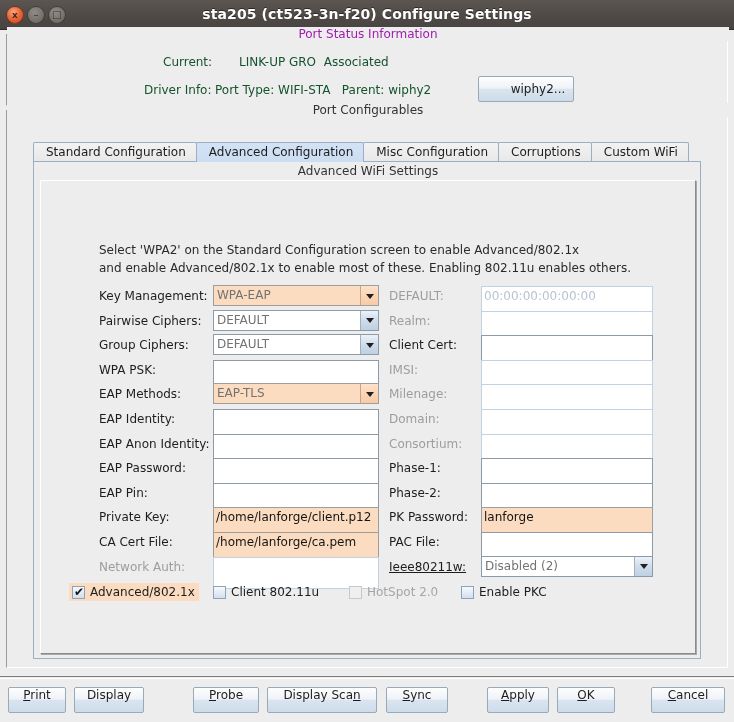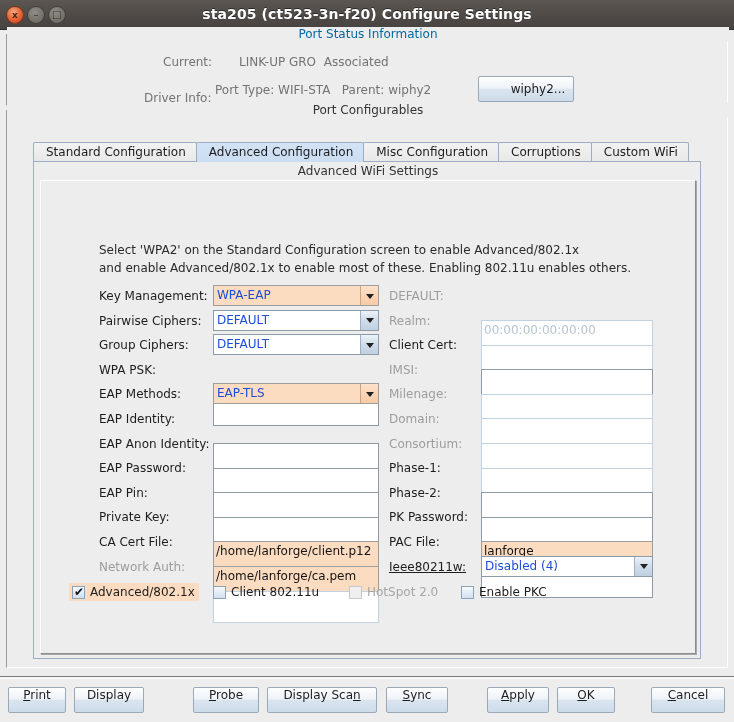--- a/index.html
+++ b/index.html
@@ -41,23 +41,23 @@
   .etched {
     border: 1px solid #9a9a9a;
     border-right-color: #ffffff; border-bottom-color: #ffffff;
     background: #ededed;
   }
 
   
   #status-panel { position: absolute; left: 6px; top: 34px; width: 722px; height: 72px; }
   #status-title {
     position: absolute; left: 0; top: -8px; width: 722px; text-align: center;
-    font-size: 12px; color: #0369a1; background: #ededed; padding: 0 6px;
-  }
-  .status-row { position: absolute; font-size: 12px; color: #737373; white-space: pre; }
+    font-size: 12px; color: #a21caf; background: #ededed; padding: 0 6px;
+  }
+  .status-row { position: absolute; font-size: 12px; color: #14532d; white-space: pre; }
 
   
   #config-panel { position: absolute; left: 6px; top: 110px; width: 722px; height: 558px; }
   #config-title {
     position: absolute; left: 0; top: -8px; width: 722px; text-align: center;
     font-size: 12px; color: #333; background: #ededed; padding: 0 6px;
   }
 
   
   #tabstrip { position: absolute; left: 26px; top: 30px; height: 21px; display: flex; align-items: flex-end; }
@@ -108,33 +108,33 @@
   
   .lbl { position: absolute; font-size: 12px; color: #1d1d1d; white-space: nowrap; line-height: 18px; }
   .lbl.dim { color: #9d9d9d; }
 
   .tfield {
     position: absolute; height: 32px; background: #ffffff;
     border: 1px solid #8d9aa8;
     font-family: "DejaVu Sans", "Liberation Sans", sans-serif;
     font-size: 12px; color: #141414;
     padding: 0 2px; line-height: 18px;
-    white-space: nowrap; overflow: hidden; margin-top: 34px;
+    white-space: nowrap; overflow: hidden;
   }
   .tfield.hl { background: #fbdcc0; border-color: #9e9e9e; }
   .tfield.dis { background: #ffffff; border-color: #c3d2e2; color: #b7c4d2; }
 
   .combo {
     position: absolute; height: 21px;
     border: 1px solid #8d9aa8; background: #ffffff;
     display: flex; align-items: stretch; overflow: hidden;
   }
   .combo .cv {
     flex: 1; line-height: 19px; padding-left: 3px;
-    font-size: 12px; color: #1d4ed8; white-space: nowrap; overflow: hidden;
+    font-size: 12px; color: #737373; white-space: nowrap; overflow: hidden;
   }
   .combo .carrow {
     width: 18px; position: relative;
     background: linear-gradient(to bottom, #ecf2f9 0%, #cfdcea 50%, #bfd0e2 100%);
     border-left: 1px solid #9fb0c2;
   }
   .combo.hl { background: #fbdcc0; border-color: #9e9e9e; }
   .combo.hl .carrow {
     background: linear-gradient(to bottom, #fde2cc 0%, #fbd5b6 50%, #f8cba7 100%);
     border-left: 1px solid #c9a585;
@@ -202,21 +202,21 @@
         <span class="wbtn-glyph">□</span>
       </div>
     </div>
     <div class="titlebar-text">sta205  (ct523-3n-f20) Configure Settings</div>
   </div>
 
   <div id="status-panel" class="etched">
     <div id="status-title">Port Status Information</div>
     <div class="status-row" style="left:156px; top:20px;">Current:</div>
     <div class="status-row" style="left:232px; top:20px;">LINK-UP GRO  Associated</div>
-    <div class="status-row" style="left:137px; top:48px;margin-top:8px;">Driver Info:</div>
+    <div class="status-row" style="left:137px; top:48px;">Driver Info:</div>
     <div class="status-row" style="left:208px; top:48px;">Port Type: WIFI-STA   Parent: wiphy2</div>
     <div id="wiphy-btn" style="left:471px; top:41px; width:96px;">
       <span>wiphy2...</span>
     </div>
   </div>
 
   <div id="config-panel" class="etched">
     <div id="config-title">Port Configurables</div>
 
     <div id="tabstrip">
@@ -289,21 +289,21 @@
             <div class="lbl" style="left: 348px; top: 278.2px;">Phase-1:</div>
             <div class="tfield" style="left: 440px; width: 172px; top: 277.2px;"></div>
             <div class="lbl" style="left: 348px; top: 302.8px;">Phase-2:</div>
             <div class="tfield" style="left: 440px; width: 172px; top: 301.8px;"></div>
             <div class="lbl" style="left: 348px; top: 327.4px;">PK Password:</div>
             <div class="tfield hl" style="left: 440px; width: 172px; top: 326.4px;">lanforge</div>
             <div class="lbl" style="left: 348px; top: 352px;">PAC File:</div>
             <div class="tfield" style="left: 440px; width: 172px; top: 351px;"></div>
             <div class="lbl" style="left: 348px; top: 376.6px; text-decoration: underline;">Ieee80211w:</div>
             <div class="combo" style="left: 440px; width: 172px; top: 374.6px;">
-              <div class="cv">Disabled (4)</div>
+              <div class="cv">Disabled (2)</div>
               <div class="carrow"></div>
             </div>
           </div>
         <div id="cbrow">
             <div class="cbwrap hl" style="left: 28px; top: 402.2px;">
               <span class="cbbox">
                 <span class="tick">✔</span>
               </span>
               <span class="cblabel">Advanced/802.1x</span>
             </div>

